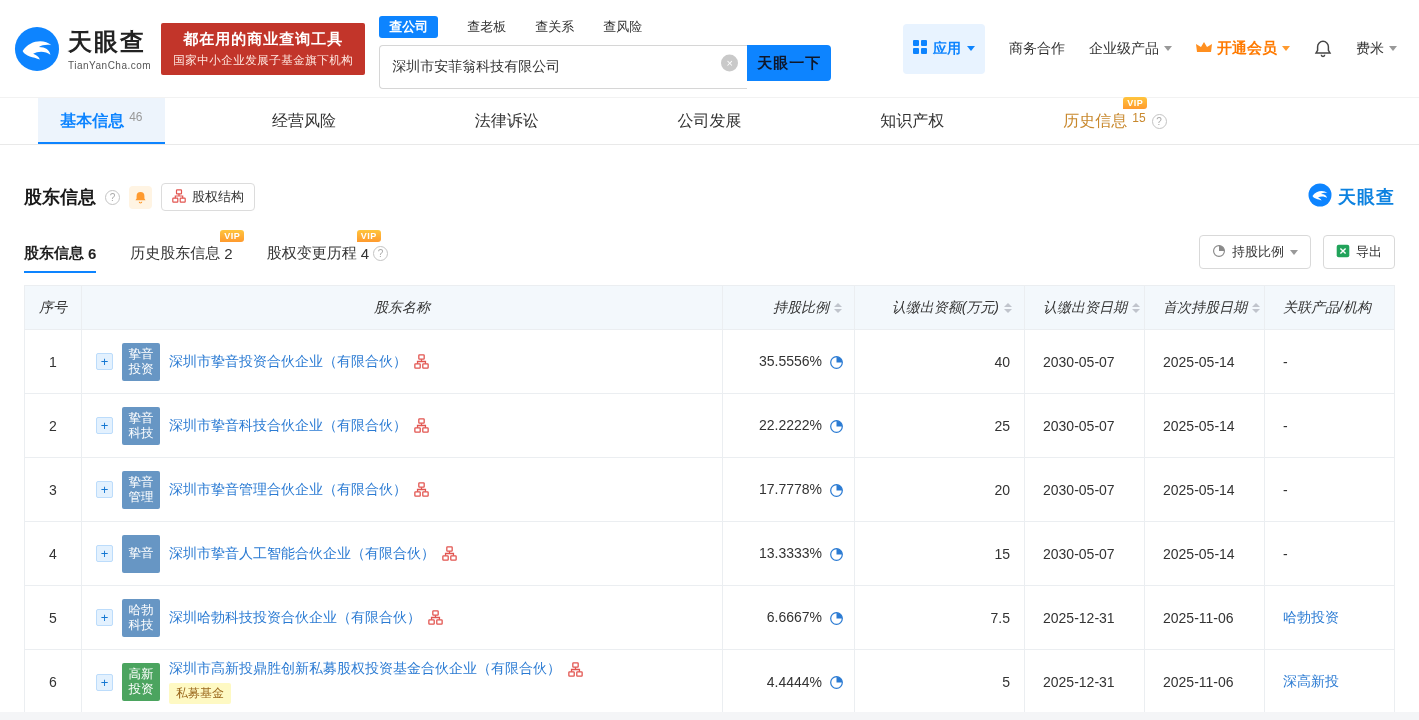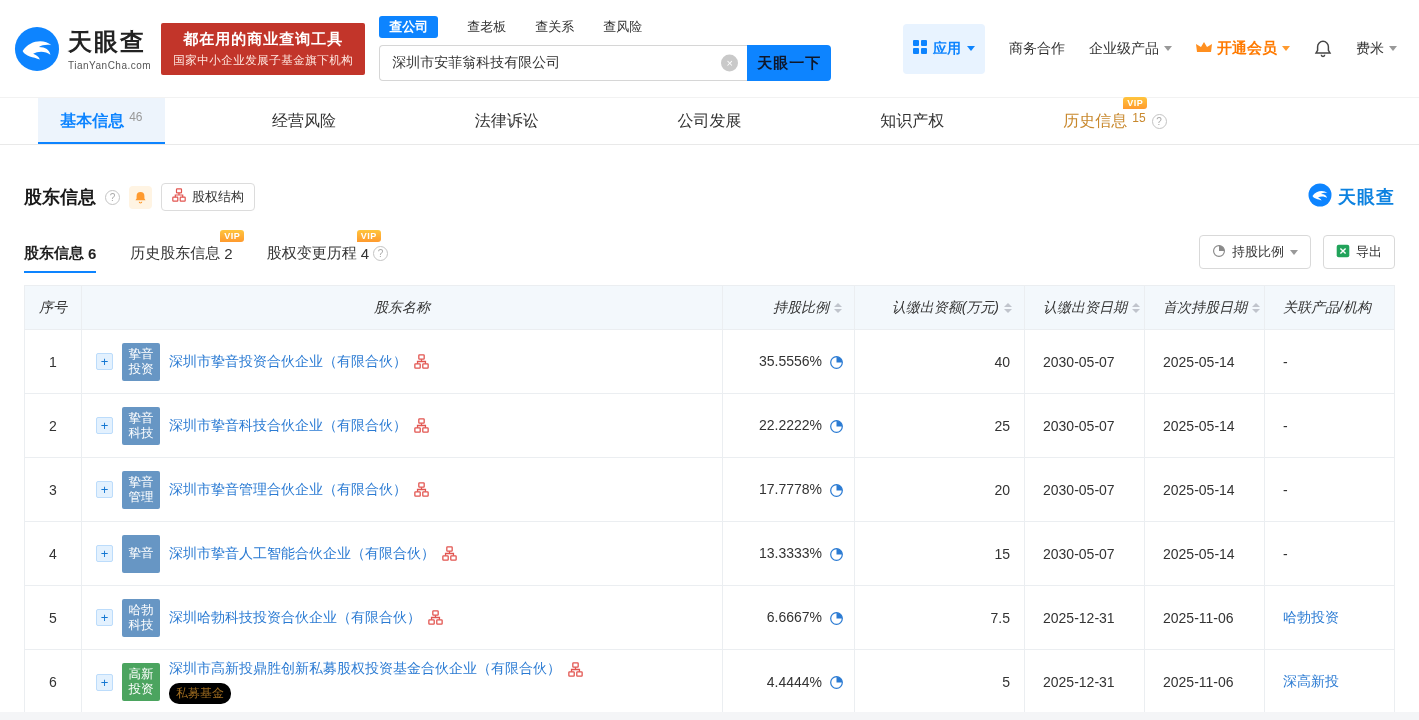--- a/index.html
+++ b/index.html
@@ -15,21 +15,21 @@
   .banner { margin-left:10px; background:#c2352a; color:#fff; padding:7px 12px; border-radius:2px; text-align:center; }
   .banner-l1 { font-size:15px; font-weight:bold; letter-spacing:1px; }
   .banner-l2 { font-size:11.5px; margin-top:4px; color:#ffe9e2; letter-spacing:0.5px; }
 
   .search-area { margin-left:14px; width:452px; }
   .search-tabs { display:flex; align-items:center; gap:29px; margin-bottom:7px; }
   .search-tab { font-size:13px; color:#333; cursor:pointer; }
   .search-tab.active { background:#0d84ff; color:#fff; padding:2px 10px; border-radius:3px; font-weight:bold; }
   .search-row { display:flex; height:36px; }
   .search-input-wrap { position:relative; flex:1; }
-  .search-input-wrap input { width:100%; height:36px; border:1px solid #d6d6d6; border-right:none; border-radius:4px 0 0 4px; padding:0 32px 0 12px; font-size:14px; color:#333; outline:none; font-family:inherit; }
+  .search-input-wrap input { width:100%; height:44px; border:1px solid #d6d6d6; border-right:none; border-radius:4px 0 0 4px; padding:0 32px 0 12px; font-size:14px; color:#333; outline:none; font-family:inherit; }
   .clear-btn { position:absolute; right:9px; top:50%; transform:translateY(-50%); width:17px; height:17px; background:#c9c9c9; color:#fff; border-radius:50%; font-size:11px; line-height:17px; text-align:center; cursor:pointer; }
   .search-btn { width:84px; background:#0d84ff; color:#0f172a; border:none; font-size:15px; font-weight:bold; border-radius:0 4px 4px 0; cursor:pointer; letter-spacing:1px; font-family:inherit; }
 
   .top-nav { margin-left:auto; display:flex; align-items:center; gap:24px; }
   .nav-app { display:flex; align-items:center; gap:6px; background:#e8f3ff; color:#0d84ff; padding:16px 10px; border-radius:4px; font-size:14px; font-weight:bold; cursor:pointer; }
   .nav-plain { font-size:14px; color:#333; cursor:pointer; display:flex; align-items:center; gap:5px; }
   .nav-member { font-size:15px; color:#ff7a00; font-weight:bold; display:flex; align-items:center; gap:5px; cursor:pointer; }
   .caret { width:0; height:0; border-left:4px solid transparent; border-right:4px solid transparent; border-top:5px solid #999; display:inline-block; }
   .caret.blue { border-top-color:#0d84ff; }
   .caret.orange { border-top-color:#ff9a2e; }
@@ -46,21 +46,21 @@
   .count-group { position:relative; display:inline-block; }
   .vip-badge { position:absolute; top:-15px; left:-4px; background:linear-gradient(180deg,#ffc53d,#ff9a2e); color:#fff; font-size:9px; font-weight:bold; padding:0 4px; line-height:12px; border-radius:3px 3px 3px 0; letter-spacing:0.5px; }
 
   .help-icon { width:15px; height:15px; border:1px solid #c4c4c4; border-radius:50%; color:#a9a9a9; font-size:10px; line-height:13px; text-align:center; display:inline-block; cursor:pointer; background:#fff; }
 
   
   .content { padding:0 24px; }
   .section-head { margin-top:38px; display:flex; align-items:center; gap:9px; }
   .section-title { font-size:18px; font-weight:bold; color:#1a1a1a; }
   .bell-chip { width:23px; height:23px; background:#fff4e3; border-radius:4px; display:flex; align-items:center; justify-content:center; cursor:pointer; }
-  .equity-btn { display:flex; align-items:flex-start; gap:6px; border:1px solid #dcdcdc; border-radius:4px; padding:4px 10px; font-size:13px; color:#333; cursor:pointer; background:#fff; }
+  .equity-btn { display:flex; align-items:center; gap:6px; border:1px solid #dcdcdc; border-radius:4px; padding:4px 10px; font-size:13px; color:#333; cursor:pointer; background:#fff; }
   .brand-right { margin-left:auto; display:flex; align-items:center; gap:6px; }
   .brand-right .brand-text { font-size:18px; font-weight:bold; color:#0d82e0; letter-spacing:1px; }
 
   .subtab-row { margin-top:24px; display:flex; align-items:flex-end; gap:34px; }
   .subtab { font-size:15px; color:#333; padding-bottom:10px; position:relative; cursor:pointer; display:flex; align-items:center; gap:4px; }
   .subtab.active { font-weight:bold; color:#222; }
   .subtab.active::after { content:""; position:absolute; left:0; right:0; bottom:0; height:2px; background:#0d84ff; }
   .right-tools { margin-left:auto; display:flex; gap:12px; padding-bottom:4px; }
   .tool-btn { display:flex; align-items:center; gap:6px; border:1px solid #d9d9d9; border-radius:4px; padding:7px 12px; font-size:13px; color:#333; background:#fff; cursor:pointer; }
 
@@ -84,21 +84,21 @@
   .name-wrap { display:flex; align-items:center; gap:9px; padding:10px 14px; }
   .plus { width:17px; height:17px; background:#e3f1fe; border:1px solid #bcdcfb; color:#1477d2; font-size:13px; line-height:15px; text-align:center; border-radius:2px; cursor:pointer; flex:0 0 auto; }
   .avatar { width:38px; height:38px; background:#6796c4; border-radius:2px; display:flex; align-items:center; justify-content:center; flex:0 0 auto; cursor:pointer; }
   .avatar.green { background:#4ba45f; }
   .avatar i { font-style:normal; display:block; width:27px; color:#fff; font-size:12.5px; line-height:15px; text-align:center; word-break:break-all; }
   .name-col { display:flex; flex-direction:column; gap:5px; }
   .name-line { display:flex; align-items:center; gap:7px; }
   a.link { color:#2b7bd3; text-decoration:none; cursor:pointer; }
   .equity-icon, .pie-icon { display:inline-flex; cursor:pointer; vertical-align:middle; }
   td.c-ratio .pie-icon { margin-left:7px; }
-  .tag { display:inline-block; background:#000000; color:#9c6a1f; font-size:12px; padding:2px 7px; border-radius:10px; cursor:pointer; }
+  .tag { display:inline-block; background:#fef9c3; color:#9c6a1f; font-size:12px; padding:2px 7px; border-radius:2px; cursor:pointer; }
 
   .bottom-strip { position:absolute; left:0; right:0; bottom:0; height:8px; background:#f4f5f7; }
 </style>
 </head>
 <body>
 
 <div class="viewport">
 
   <header class="top-header">
     <div class="logo-area">

